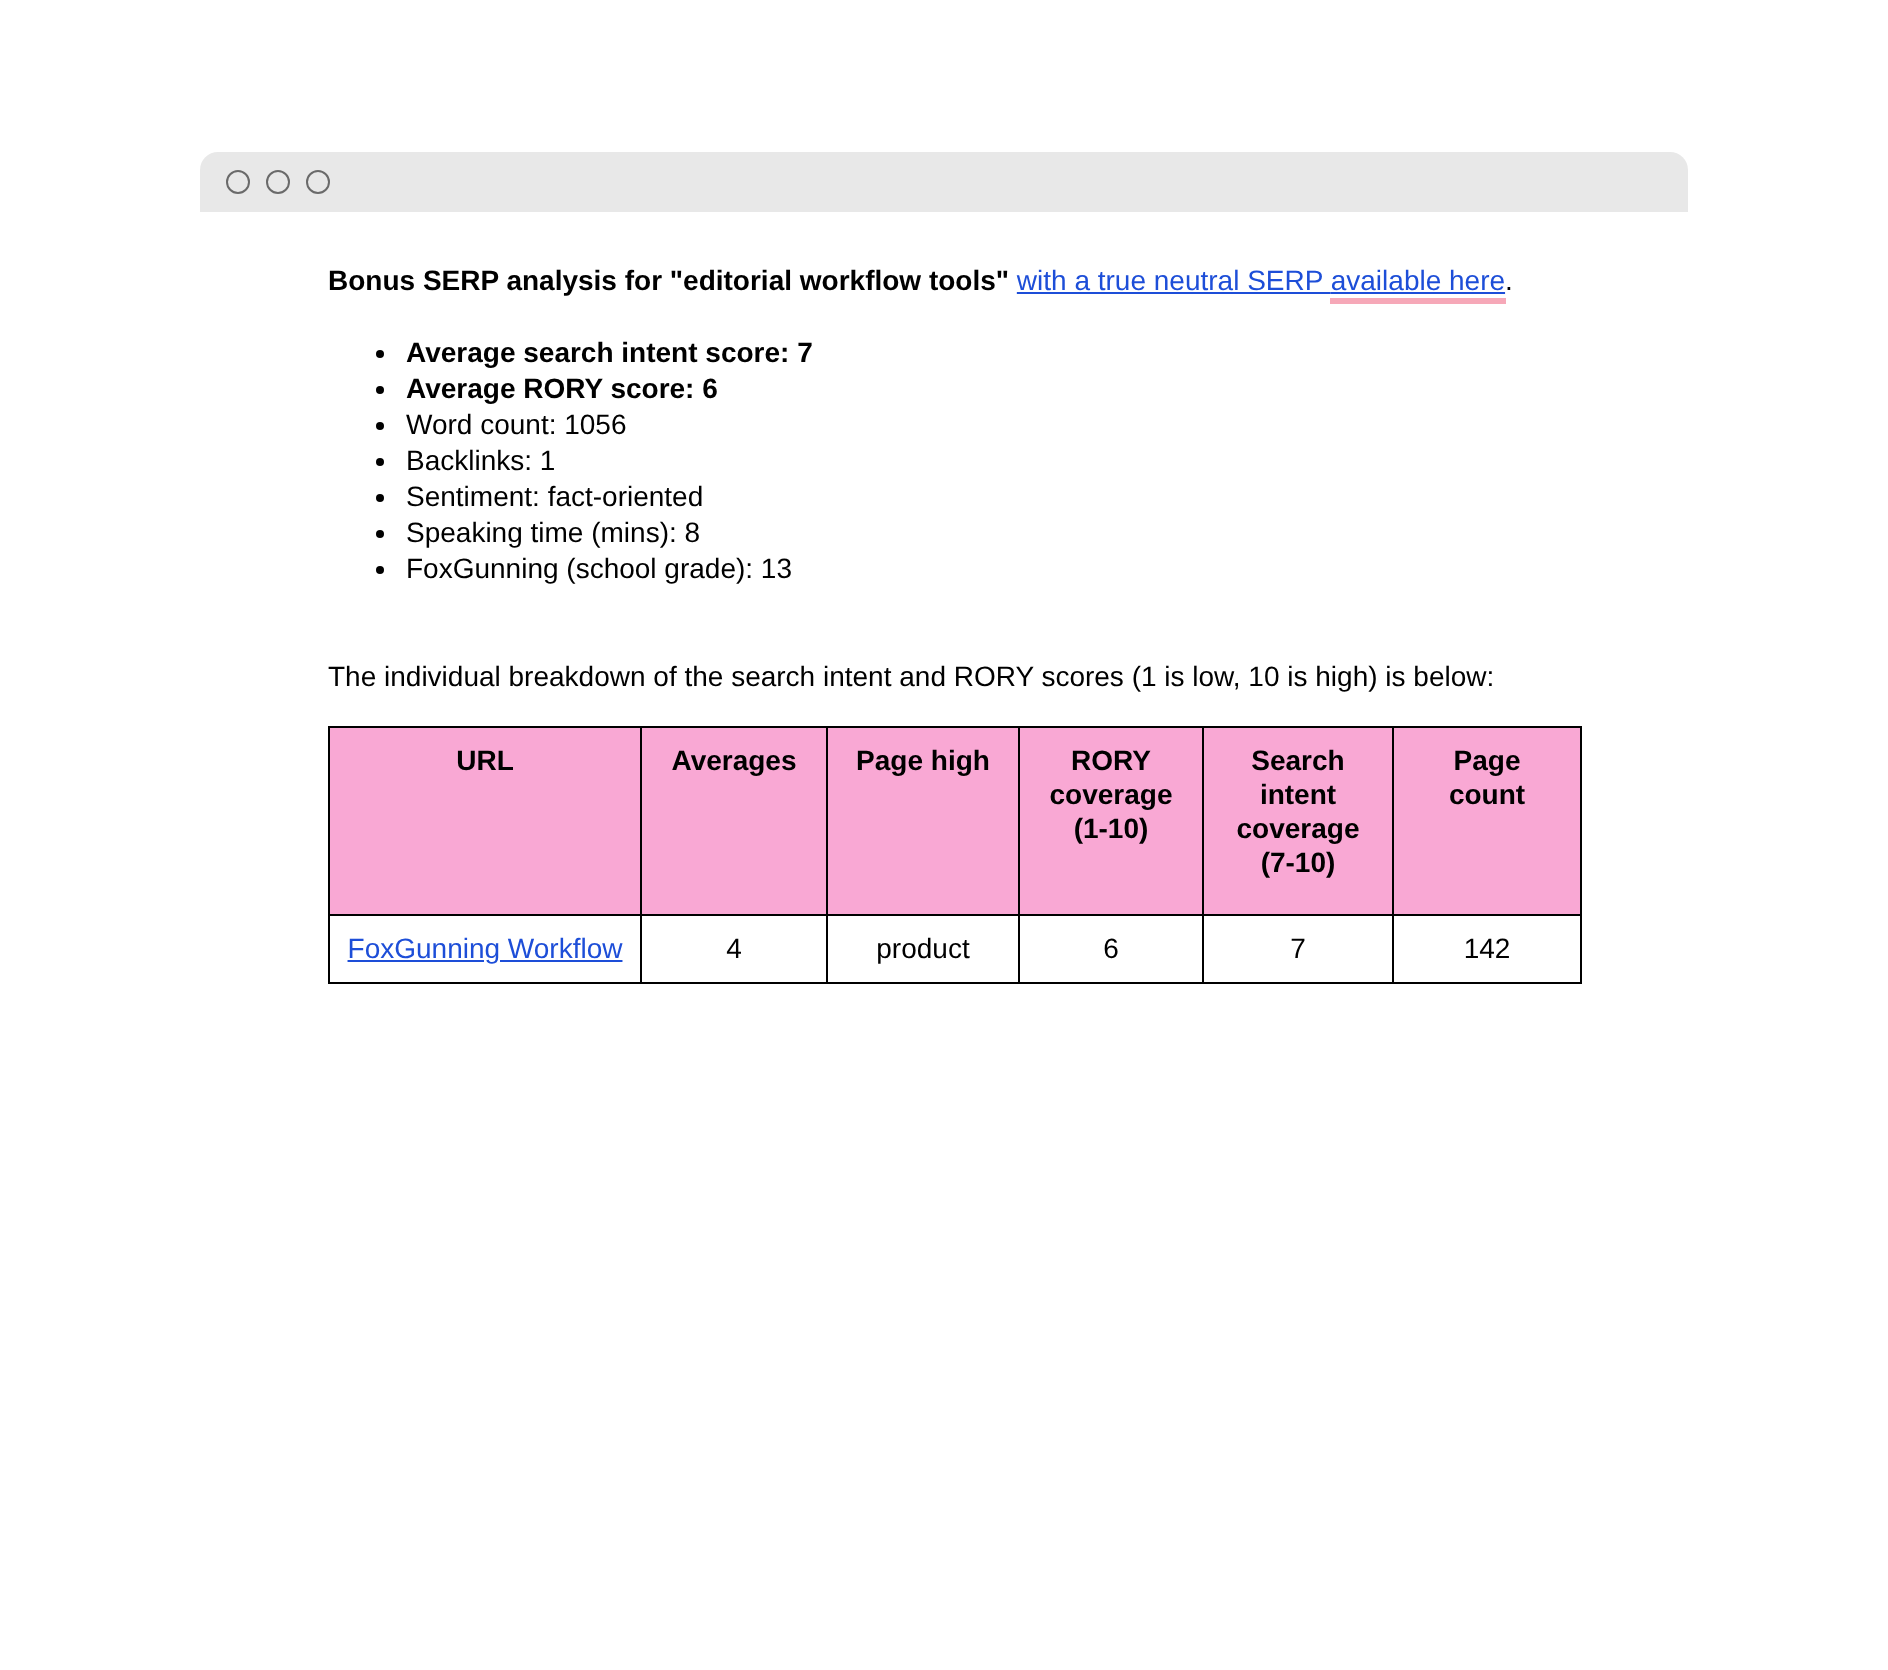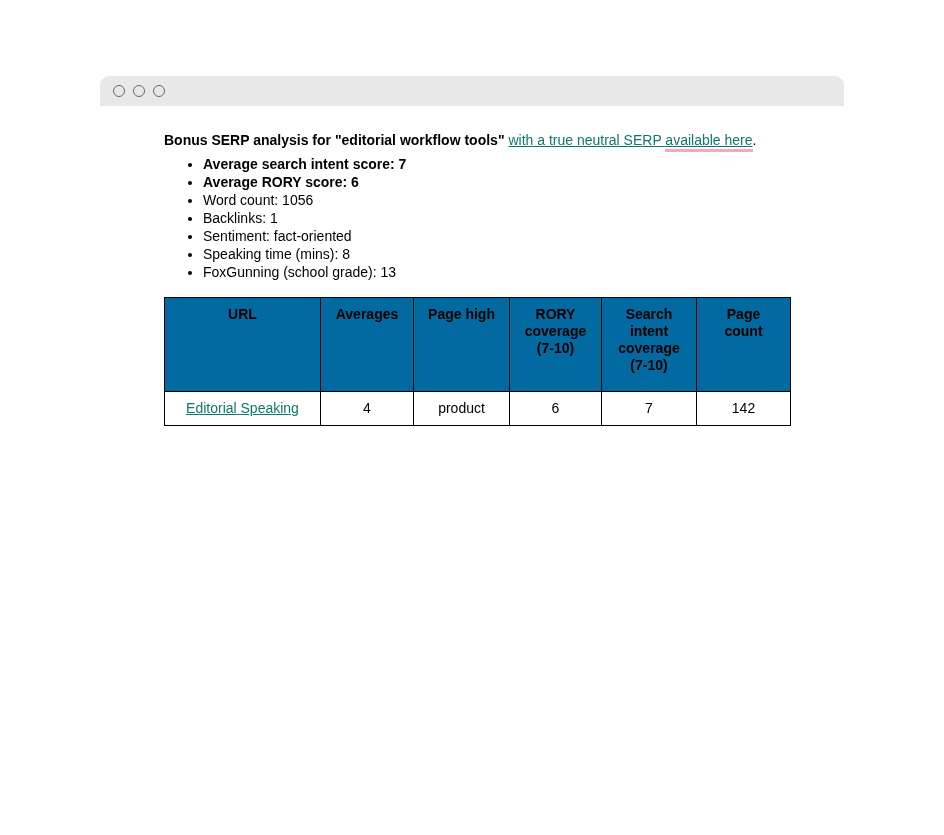--- a/index.html
+++ b/index.html
@@ -29,48 +29,48 @@
     border: 1.5px solid #6a6a6a;
     border-radius: 50%;
     background: transparent;
     display: inline-block;
   }
   .doc {
     background: #ffffff;
     padding: 25px 54px 40px 64px;
   }
   .heading { font-weight: bold; line-height: 18px; }
-  a.doclink { color: #0f766e; text-decoration: underline; font-weight: normal; cursor: pointer; }
+  a.doclink { color: #1d4ed8; text-decoration: underline; font-weight: normal; cursor: pointer; }
   .hl { border-bottom: 3px solid #f6a8b8; padding-bottom: 1px; }
   .suffix { font-weight: normal; color: #000; }
   .para { line-height: 18px; }
   .averages { margin-top: 18px; }
   ul.stats {
-    margin-top: 6px;
+    margin-top: 18px;
     padding-left: 39px;
     list-style: disc outside;
   }
   ul.stats li { line-height: 18px; }
   ul.stats li.bold { font-weight: bold; }
   .breakdown { margin-top: 36px; }
   table.serp {
     border-collapse: collapse;
     table-layout: fixed;
     width: 626px;
     margin-top: 16px;
     font-size: 14px;
     line-height: 17px;
   }
   table.serp th, table.serp td {
     border: 1px solid #000000;
     vertical-align: top;
     text-align: center;
     padding: 8px 12px;
   }
-  table.serp th { background: #0369a1; font-weight: bold; }
+  table.serp th { background: #f9a8d4; font-weight: bold; }
   table.serp th:first-child, table.serp td:first-child { padding: 8px 5px; }
   tr.hdr   { height: 94px; }
   tr.row-0 { height: 70px; }
   tr.row-1 { height: 70px; }
   tr.row-2 { height: 53px; }
   tr.row-3 { height: 34px; }
 </style>
 </head>
 <body>
 
@@ -91,43 +91,44 @@
     <ul class="stats">
       <li class="bold">Average search intent score: 7</li>
       <li class="bold">Average RORY score: 6</li>
       <li>Word count: 1056</li>
       <li>Backlinks: 1</li>
       <li>Sentiment: fact-oriented</li>
       <li>Speaking time (mins): 8</li>
       <li>FoxGunning (school grade): 13</li>
     </ul>
 
+    <p class="para breakdown">The individual breakdown of the search intent and RORY scores (1 is low, 10 is high) is below:</p>
 
     <table class="serp">
       <colgroup>
         <col style="width:156px">
           <col style="width:93px">
           <col style="width:96px">
         <col style="width:92px">
           <col style="width:95px">
           <col style="width:94px">
       </colgroup>
       <thead>
         <tr class="hdr">
           <th>URL</th>
           <th>Averages</th>
           <th>Page high</th>
-          <th>RORY coverage (7-10)</th>
+          <th>RORY coverage (1-10)</th>
           <th>Search intent coverage (7-10)</th>
           <th>Page count</th>
         </tr>
       </thead>
       <tbody>
         <tr class="row-3">
-          <td><a class="doclink">Editorial Speaking</a></td>
+          <td><a class="doclink">FoxGunning Workflow</a></td>
           <td>4</td>
           <td>product</td>
           <td>6</td>
           <td>7</td>
           <td>142</td>
         </tr>
       </tbody>
     </table>
 
   </div>

